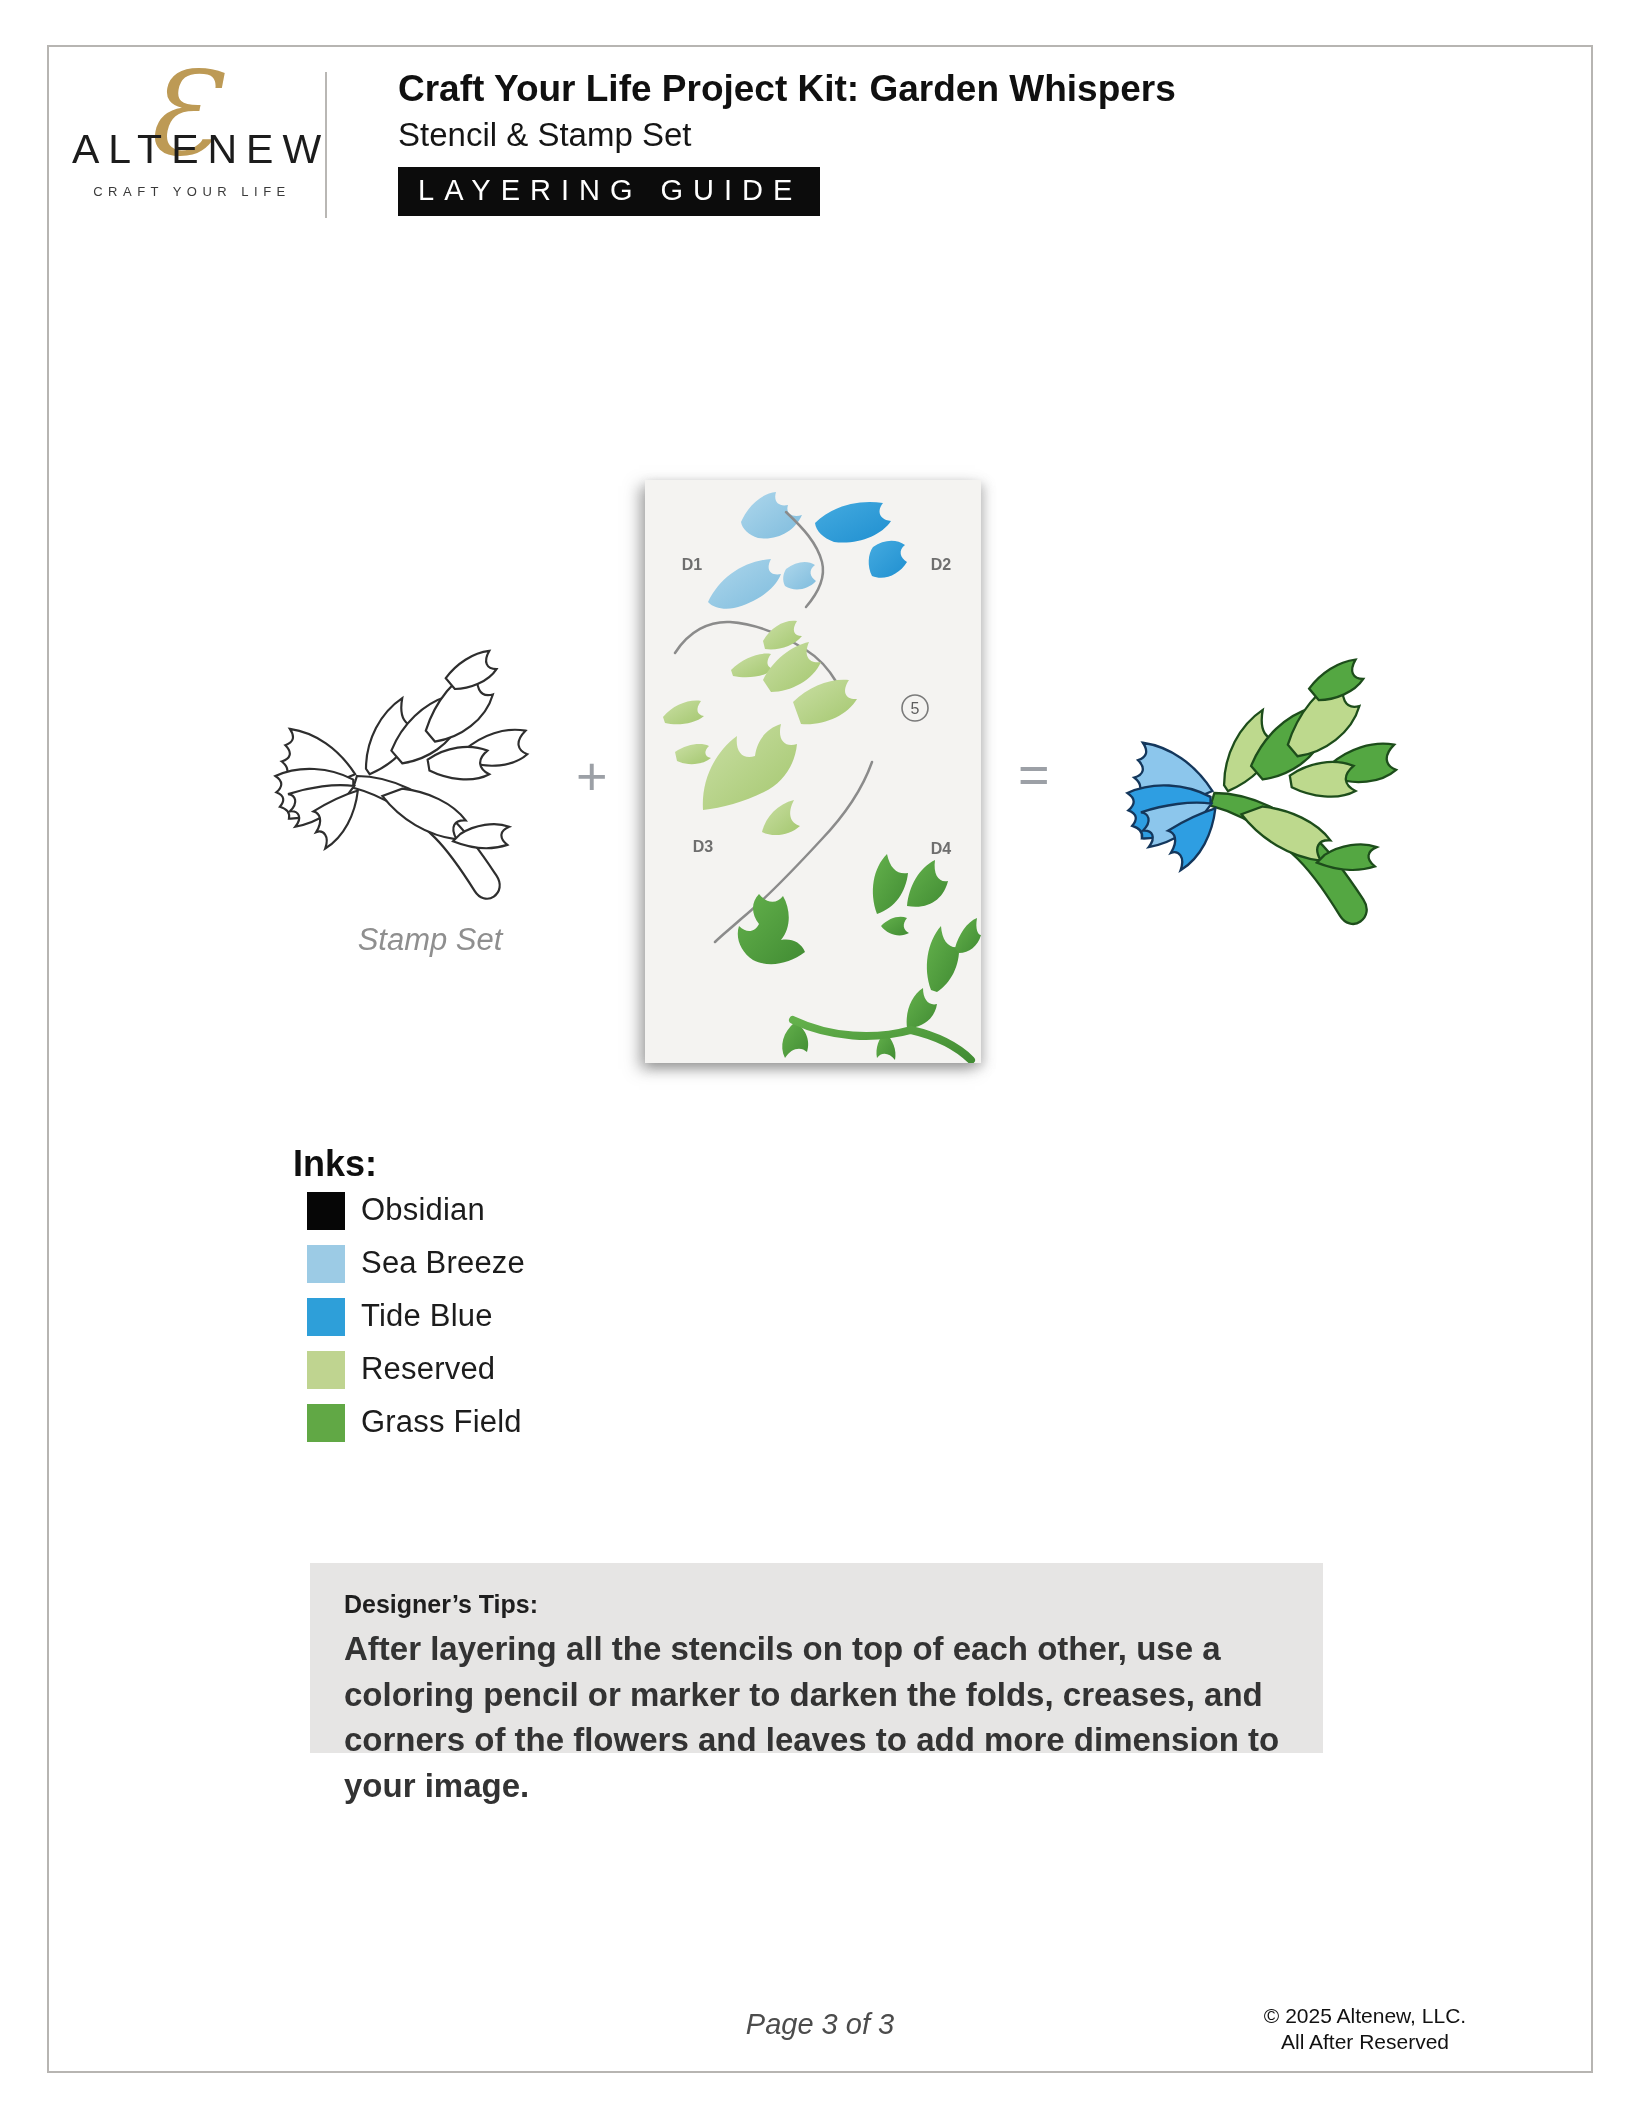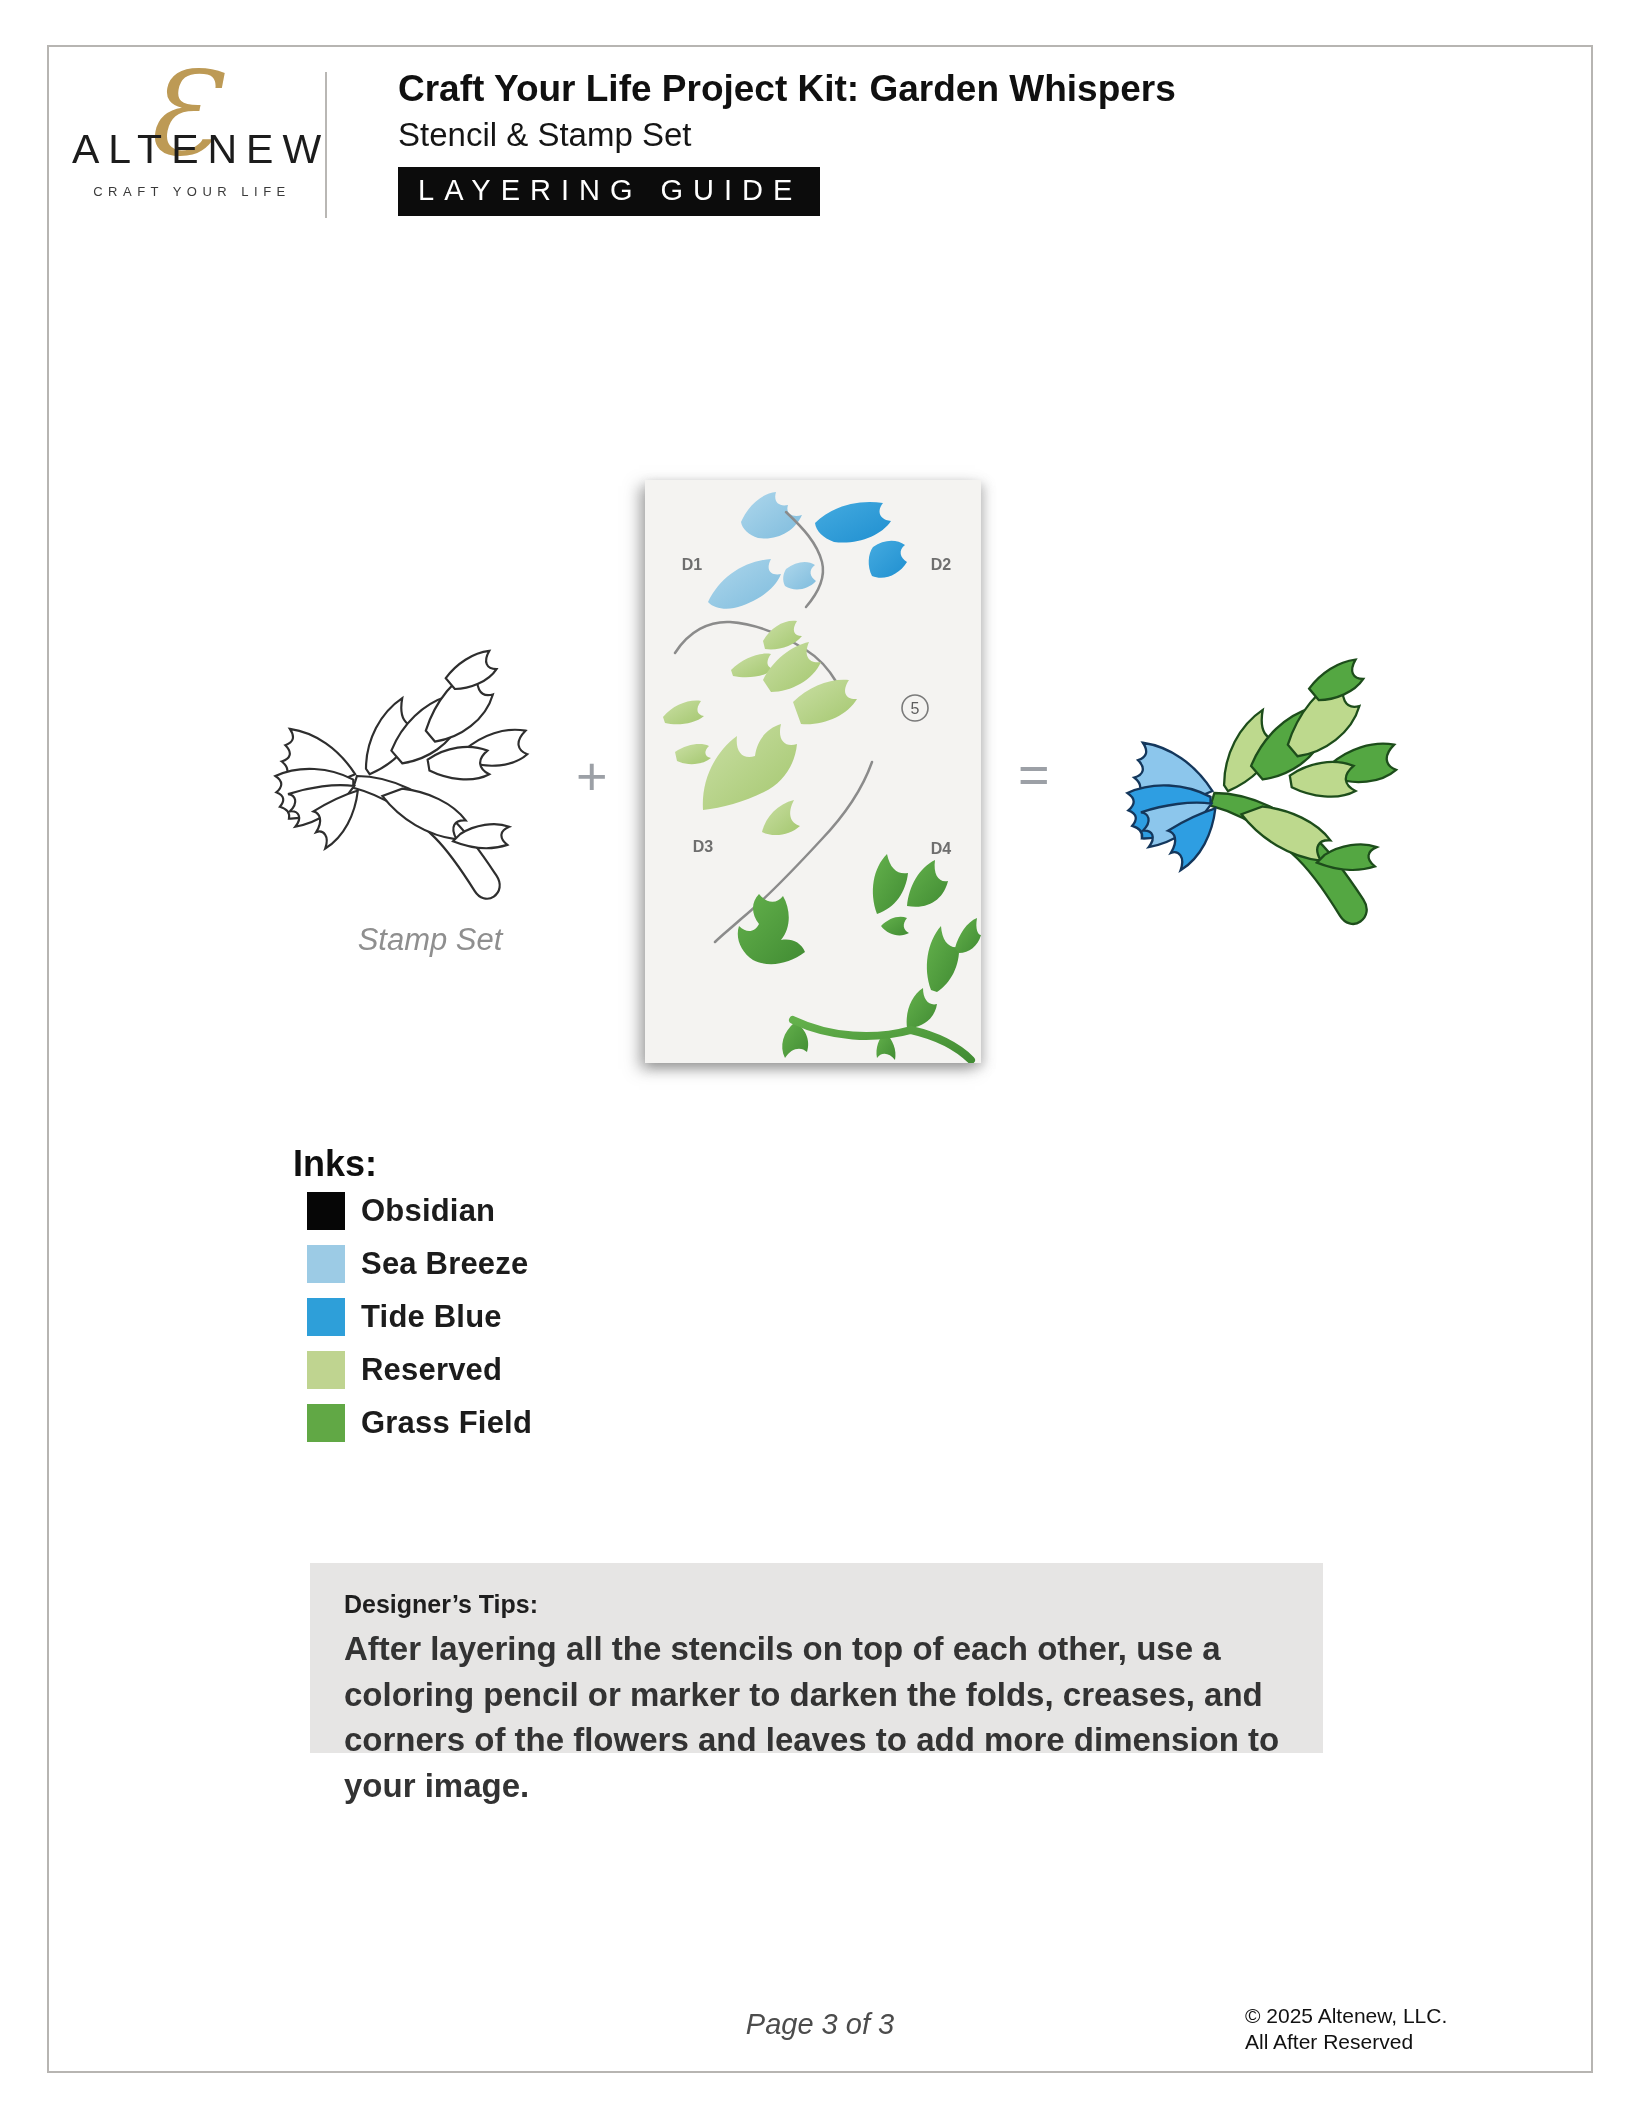--- a/index.html
+++ b/index.html
@@ -35,36 +35,36 @@
   .stencil-panel svg { display:block; }
   .stencil-label { font-weight:bold; font-size:16px; fill:#6e6e6e; font-family:"Liberation Sans",sans-serif; }
   .result-art { position:absolute; left:1100px; top:648px; }
 
   svg.lineart { --pl:#ffffff; --pd:#ffffff; --ll:#ffffff; --ld:#ffffff; --st:#ffffff; --olp:#2e2e2e; --oll:#2e2e2e; }
   svg.colored { --pl:#8cc6ec; --pd:#2e9ee2; --ll:#bdd98d; --ld:#54a742; --st:#54a742; --olp:#14375c; --oll:#1d4d1b; }
 
   
   .inks-heading { position:absolute; left:293px; top:1143px; font-size:36px; font-weight:bold; color:#0f0f0f; }
   .inks-list { position:absolute; left:307px; top:1192px; }
-  .ink-row { display:flex; align-items:center; height:38px; margin-bottom:15px;font-weight:bold; }
+  .ink-row { display:flex; align-items:flex-start; height:38px; margin-bottom:15px; }
   .ink-swatch { width:38px; height:38px; margin-right:16px; flex:0 0 auto; }
   .ink-name { font-size:31px; color:#1c1c1c; letter-spacing:0.2px; }
 
   
   .tips-box { position:absolute; left:310px; top:1563px; width:1013px; height:190px; background:#e6e5e4;
               padding:27px 34px; }
   .tips-heading { font-size:25px; font-weight:bold; color:#1e1e1e; margin-bottom:7px; }
   .tips-body { font-size:33px; color:#333333; line-height:1.38; width:945px;font-weight:bold; }
 
   
   .footer-note, .footer-page { position:absolute; left:590px; width:460px; text-align:center; font-size:29px;
               font-style:italic; color:#4c4c4c; }
   .footer-note { top:1968px; }
   .footer-page { top:2008px; }
-  .copyright { position:absolute; left:1245px; top:2003px; width:240px; font-size:21px;
+  .copyright { position:absolute; left:1245px; top:2003px; width:240px; text-align:center; font-size:21px;
                color:#111111; line-height:1.22; }
 </style>
 </head>
 <body>
 
 <svg width="0" height="0" style="position:absolute" aria-hidden="true">
   <defs>
     <g id="flower-art">
       <path style="fill:var(--st);stroke:var(--oll);stroke-width:2.4" d="M118,150 C156,150 196,170 226,200 C245,219 260,242 272,260 C278,269 276,278 269,283 C262,288 253,285 248,277 C236,258 222,236 204,218 C179,193 148,172 114,163 Z"></path>
       <path style="fill:var(--ll);stroke:var(--oll);stroke-width:2.4" d="M128,142 C128,110 144,80 168,64 C164,86 172,96 184,94 C178,118 156,138 132,148 Z"></path>

